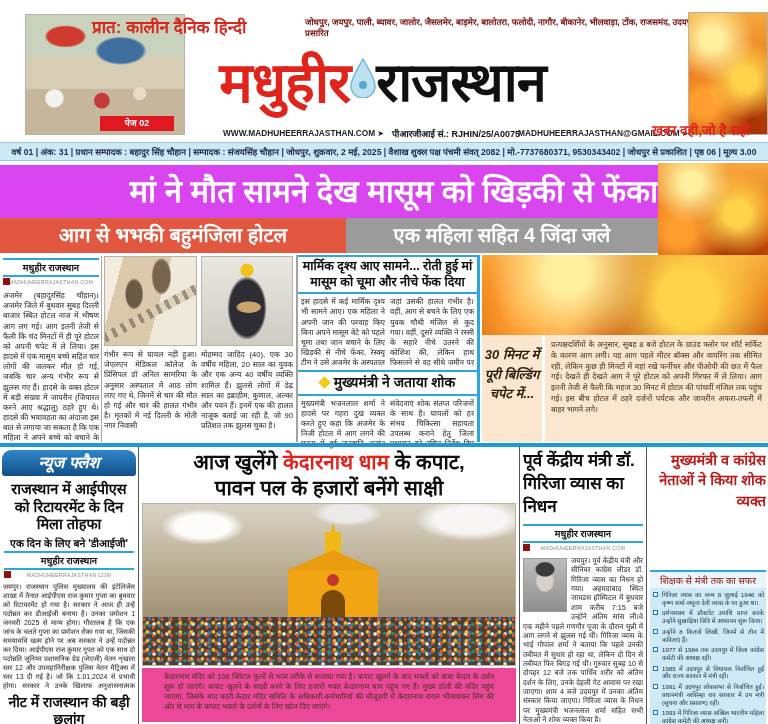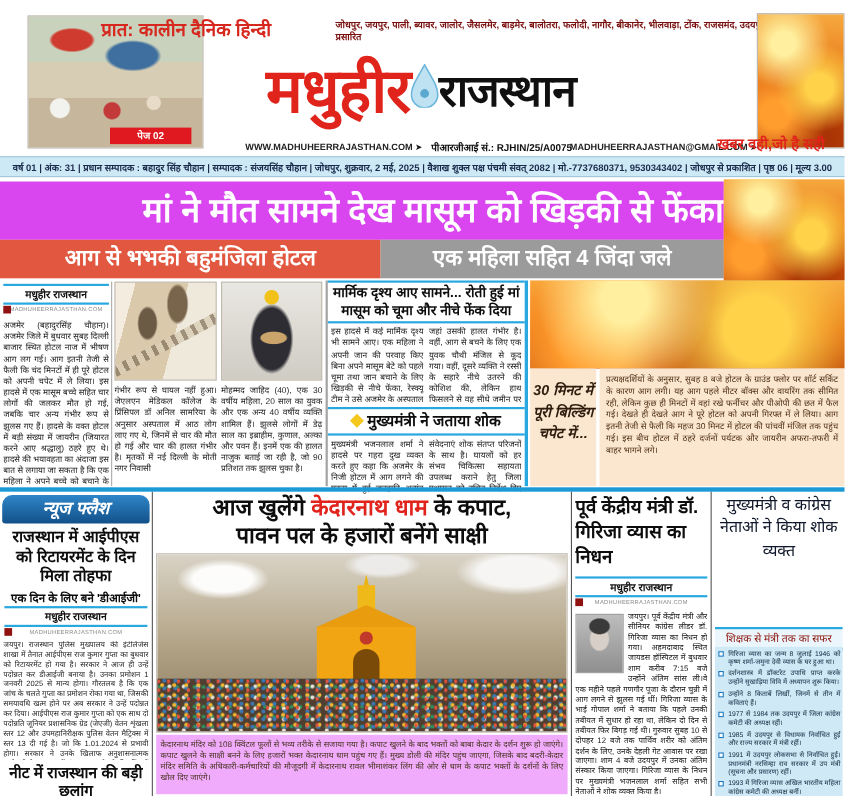--- a/index.html
+++ b/index.html
@@ -14,21 +14,21 @@
     radial-gradient(circle 12px at 48% 72%,#c23a3a 0 60%,transparent 70%),
     radial-gradient(circle 10px at 72% 66%,#e8dcc8 0 60%,transparent 70%),
     radial-gradient(ellipse 30px 16px at 25% 18%,#cf3b2e 0 60%,transparent 70%),
     radial-gradient(ellipse 40px 22px at 60% 30%,#3f6f9e 0 55%,transparent 65%),
     linear-gradient(180deg,#c9d2bd 0 35%,#d7cdb4 35% 62%,#c6b69c 62% 100%)}
   .page-tag{background:#e0181f;color:#fff;font-weight:bold;font-size:9px;text-align:center;line-height:15px}
   .pre-title{color:#d6281e;font-weight:bold;font-size:17px;white-space:nowrap}
   .cities{color:#7a0f0f;font-weight:bold;font-size:8.6px;line-height:1.25;text-align:left}
   .masthead-row{display:flex;align-items:center;justify-content:center;gap:0;white-space:nowrap}
   .mh-red{color:#e0241c;font-size:56px;font-weight:bold;letter-spacing:-1px}
-  .mh-black{color:#101010;font-size:40px;font-weight:bold;letter-spacing:-1px}
+  .mh-black{color:#101010;font-size:54px;font-weight:bold;letter-spacing:-1px}
   .contact{font-size:8.3px;font-weight:bold;color:#222;white-space:nowrap}
   .prgi{font-size:9px;font-weight:bold;color:#111;white-space:nowrap}
   .tagline{color:#e0241c;font-weight:bold;font-size:13.5px;white-space:nowrap}
   .cursor-ic{font-size:8px;color:#111}
   .info-bar{background:#cde9f6;border-top:1px solid #9fc6db;border-bottom:1px solid #9fc6db;
     font-size:8.6px;font-weight:bold;color:#1a2a4a;text-align:center;line-height:19px;white-space:nowrap;overflow:hidden}
   
   .fire{background:
     radial-gradient(circle at 30% 22%,#ffef9e 0 10%,transparent 38%),
     radial-gradient(circle at 72% 55%,#ffd24a 0 14%,transparent 46%),
@@ -87,27 +87,27 @@
     radial-gradient(ellipse 50px 18px at 55% 6%,rgba(240,240,240,.85) 0 45%,transparent 70%),
     linear-gradient(180deg,#d9d3c6 0%,#b7a98d 45%,#9d8d71 75%,#8d7d63 100%)}
   .crowd{position:absolute;left:0;right:0;bottom:0;height:48px;background:
     radial-gradient(circle at 10% 30%,#e5533d 0 1.4px,transparent 2.2px),
     radial-gradient(circle at 40% 65%,#f2b632 0 1.4px,transparent 2.2px),
     radial-gradient(circle at 65% 25%,#3a78b5 0 1.4px,transparent 2.2px),
     radial-gradient(circle at 85% 70%,#e8e4da 0 1.4px,transparent 2.2px),
     radial-gradient(circle at 25% 85%,#2f8f5b 0 1.4px,transparent 2.2px),
     #503f30;
     background-size:9px 8px,11px 9px,10px 7px,13px 10px,8px 9px}
-  .caption-box{background:#f0abfc;color:#46311c;font-size:7.4px;line-height:1.35;text-align:justify;padding:4px 4px;overflow:hidden}
+  .caption-box{background:#ec4899;color:#46311c;font-size:7.4px;line-height:1.35;text-align:justify;padding:4px 22px;overflow:hidden}
   .girija-headline{font-weight:bold;font-size:17px;line-height:1.35;color:#0d0d0d}
   .portrait{float:left;width:44px;height:54px;margin:2px 4px 2px 0;border:1px solid #999;background:
     radial-gradient(ellipse 13px 10px at 50% 20%,#3a3a3a 0 66%,transparent 78%),
     radial-gradient(ellipse 12px 15px at 50% 42%,#d8d0c8 0 66%,transparent 78%),
     linear-gradient(180deg,#bdbdbd,#8f8f8f)}
-  .right-headline{font-weight:normal;font-size:14.5px;line-height:1.4;text-align:center;color:#0f172a}
+  .right-headline{font-weight:bold;font-size:14.5px;line-height:1.4;text-align:right;color:#b91c1c}
   .career-head{color:#8b1208;font-weight:normal;font-size:9.5px;text-align:center;
     border-top:2px solid #29a8e0;border-bottom:2px solid #29a8e0;padding:2px 0;background:#eaf5fc}
   .career-list{background:#cfe9f7;padding:3px 2px 3px 3px;overflow:hidden}
   .career-list li{list-style:none;font-size:6.2px;line-height:1.28;color:#13293f;margin-bottom:2.5px;position:relative;padding-left:9px;text-align:justify}
   .bullet-sq{position:absolute;left:0;top:1px;width:5px;height:5px;border:1.2px solid #1b78c0;background:#fff;display:inline-block}
 </style>
 </head>
 <body>
 
 <div class="page">

